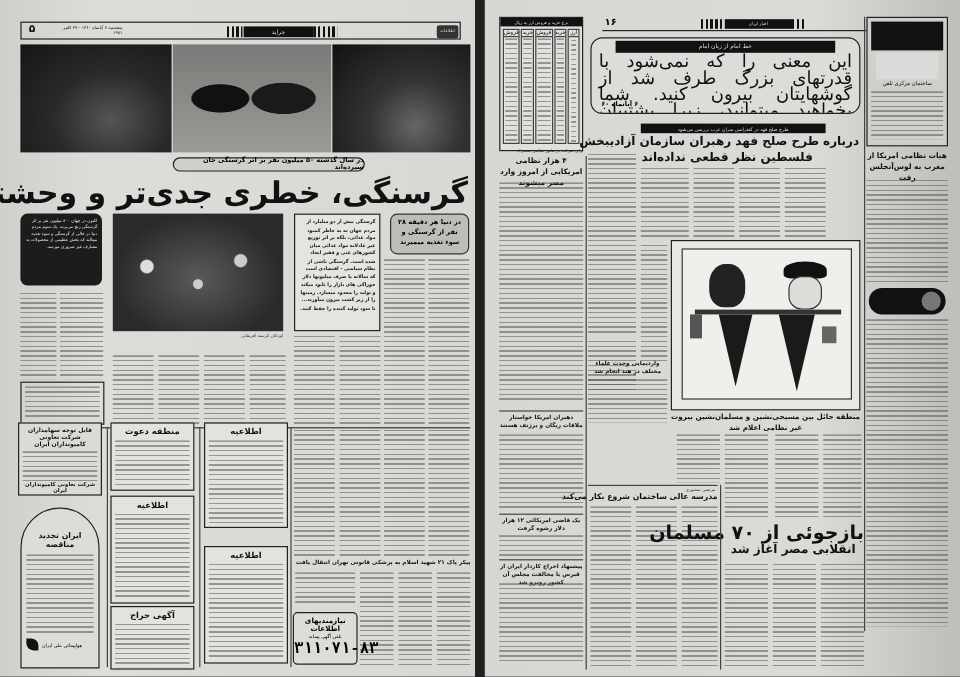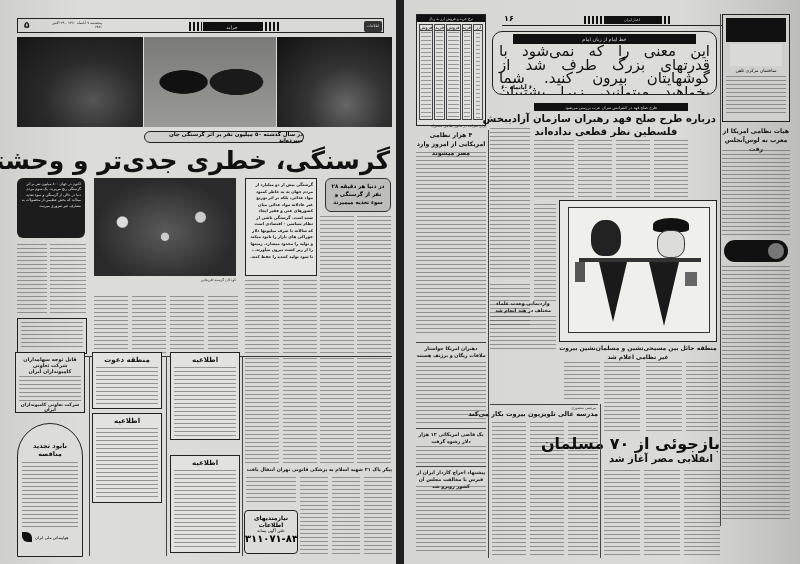--- a/index.html
+++ b/index.html
@@ -73,36 +73,40 @@
   </div>
 
   <div class="rule-h" style="left:17px;top:356px;width:375px;background:#333;"></div>
 
   <div class="abs frame" style="left:15px;top:352px;width:70px;height:61px;padding:3px;background:#dadad7;">
     <div class="ad-title" style="font-size:5px;line-height:6px;">قابل توجه سهامداران شرکت تعاونی کامیونداران ایران</div>
     <div class="lines" style="height:26px;margin-top:2px;"></div>
     <div class="ad-title" style="font-size:4.5px;">شرکت تعاونی کامیونداران ایران</div>
   </div>
   <div class="abs" style="left:17px;top:423px;width:66px;height:134px;border:1.5px solid #222;border-radius:33px 33px 0 0;padding:14px 4px 4px;background:#dcdcd9;">
-    <div class="ad-title" style="font-size:6.5px;margin-top:4px;">نابود تجدید مناقصه</div>
+    <div class="ad-title" style="font-size:6.5px;margin-top:4px;">ایران تجدید مناقصه</div>
     <div class="lines" style="height:66px;margin-top:4px;"></div>
     <div style="display:flex;align-items:center;gap:3px;margin-top:4px;">
       <span style="width:10px;height:10px;background:#111;border-radius:0 6px 0 6px;display:inline-block;"></span>
       <span style="font-size:4px;">هواپیمائی ملی ایران</span>
     </div>
   </div>
 
   <div class="abs frame" style="left:92px;top:352px;width:70px;height:57px;padding:3px;background:#e2e2df;">
     <div class="ad-title">منطقه دعوت</div>
     <div class="lines" style="height:38px;margin-top:3px;"></div>
   </div>
   <div class="abs frame" style="left:92px;top:413px;width:70px;height:90px;padding:3px;background:#e2e2df;">
     <div class="ad-title">اطلاعیه</div>
     <div class="lines" style="height:72px;margin-top:3px;"></div>
   </div>
+  <div class="abs frame" style="left:92px;top:505px;width:70px;height:53px;padding:3px;background:#e2e2df;">
+    <div class="ad-title">آگهی حراج</div>
+    <div class="lines" style="height:36px;margin-top:3px;"></div>
+  </div>
   <div class="abs frame" style="left:170px;top:352px;width:70px;height:88px;padding:3px;background:#e2e2df;">
     <div class="ad-title">اطلاعیه</div>
     <div class="lines" style="height:70px;margin-top:3px;"></div>
   </div>
   <div class="abs frame" style="left:170px;top:455px;width:70px;height:98px;padding:3px;background:#e2e2df;">
     <div class="ad-title">اطلاعیه</div>
     <div class="lines" style="height:80px;margin-top:3px;"></div>
   </div>
 
   <div class="abs lines" style="left:245px;top:358px;width:34px;height:106px;"></div>
@@ -112,21 +116,21 @@
 
   <div class="abs rtl" style="left:244px;top:467px;width:148px;font-size:4.8px;font-weight:bold;color:#111;">پیکر پاک ۲۱ شهید اسلام به پزشکی قانونی تهران انتقال یافت</div>
   <div class="abs lines" style="left:300px;top:477px;width:28px;height:78px;"></div>
   <div class="abs lines" style="left:332px;top:477px;width:28px;height:78px;"></div>
   <div class="abs lines" style="left:364px;top:477px;width:28px;height:78px;"></div>
   <div class="abs lines" style="left:246px;top:477px;width:50px;height:28px;"></div>
 
   <div class="abs" style="left:244px;top:510px;width:54px;height:44px;border:1.5px solid #222;border-radius:4px;background:#dcdcd9;text-align:center;">
     <div style="font-size:6px;font-weight:bold;margin-top:3px;direction:rtl;">نیازمندیهای اطلاعات</div>
     <div style="font-size:4px;direction:rtl;">تلفن آگهی پیمانه</div>
-    <div style="font-size:10px;font-weight:bold;letter-spacing:0.5px;">۳۱۱۰۷۱-۸۳</div>
+    <div style="font-size:13px;font-weight:bold;letter-spacing:0.5px;font-family:Liberation Mono, monospace;">۳۱۱۰۷۱-۸۳</div>
   </div>
 
   <div class="rule-v" style="left:242px;top:356px;height:200px;"></div>
   <div class="rule-v" style="left:166px;top:356px;height:200px;"></div>
   <div class="rule-v" style="left:89px;top:356px;height:200px;"></div>
 </div>
 
 <div class="gutter"></div>
 
 <div class="page right">
@@ -225,21 +229,21 @@
   <div class="abs headline" style="left:12px;top:431px;width:70px;font-size:4.8px;line-height:7px;white-space:normal;">یک قاضی امریکائی ۱۲ هزار دلار رشوه گرفت</div>
   <div class="abs lines" style="left:12px;top:446px;width:70px;height:18px;"></div>
   <div class="rule-h" style="left:12px;top:466px;width:70px;"></div>
   <div class="abs headline" style="left:12px;top:469px;width:70px;font-size:4.8px;line-height:7px;white-space:normal;">پیشنهاد اخراج کاردار ایران از قبرس با مخالفت مجلس آن کشور روبرو شد</div>
   <div class="abs lines" style="left:12px;top:486px;width:70px;height:68px;"></div>
 
   <div class="rule-v" style="left:84px;top:130px;height:428px;"></div>
 
   <div class="rule-h" style="left:86px;top:404px;width:108px;"></div>
   <div class="abs txt" style="left:140px;top:406px;width:52px;height:5px;text-align:right;">مرتضی منصوری</div>
-  <div class="abs headline" style="left:86px;top:410px;width:108px;font-size:6.5px;line-height:9px;text-align:right;">مدرسه عالی تلویزیون بیروت بکار می‌کند</div>
+  <div class="abs headline" style="left:86px;top:410px;width:108px;font-size:6.5px;line-height:9px;text-align:right;">مدرسه عالی ساختمان شروع بکار می‌کند</div>
   <div class="abs lines" style="left:88px;top:422px;width:34px;height:134px;"></div>
   <div class="abs lines" style="left:126px;top:422px;width:34px;height:134px;"></div>
   <div class="abs lines" style="left:164px;top:422px;width:30px;height:134px;"></div>
 
   <div class="abs lines" style="left:160px;top:362px;width:36px;height:40px;"></div>
   <div class="abs lines" style="left:200px;top:362px;width:36px;height:72px;"></div>
   <div class="abs lines" style="left:242px;top:362px;width:36px;height:72px;"></div>
   <div class="abs lines" style="left:282px;top:362px;width:32px;height:72px;"></div>
 
   <div class="abs headline" style="left:198px;top:437px;width:118px;font-size:16px;line-height:14px;">بازجوئی از ۷۰ مسلمان</div>

